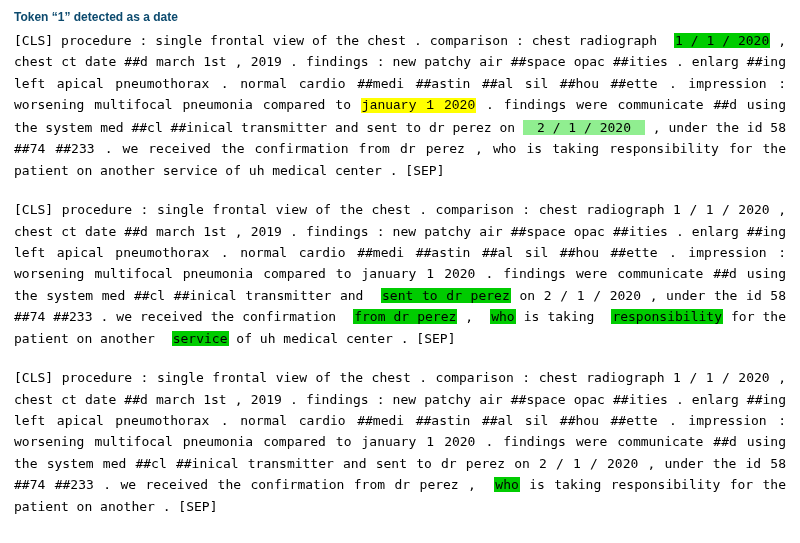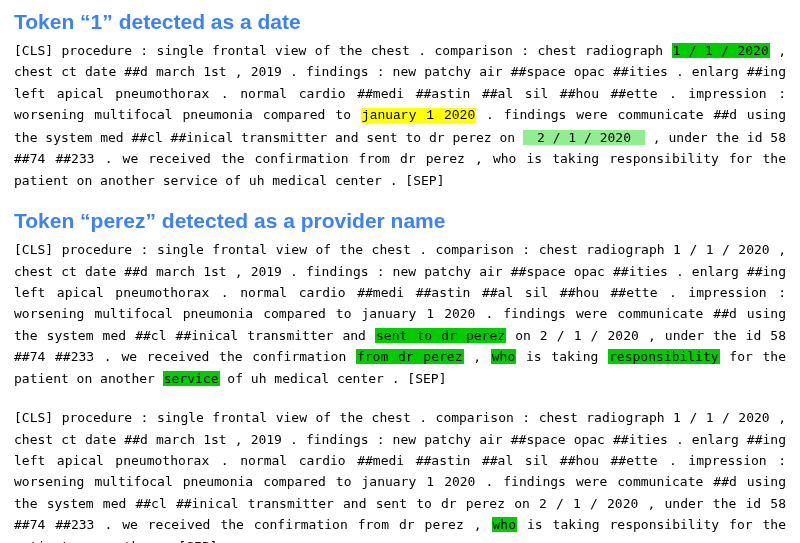--- a/index.html
+++ b/index.html
@@ -10,34 +10,35 @@
       color: #000000;
       width: 800px;
       min-height: 543px;
       padding: 10px 14px;
     }
     .section {
       margin-bottom: 18px;
     }
     .section-title {
       font-family: Arial, sans-serif;
-      font-size: 21px;
+      font-size: 12px;
       font-weight: bold;
       margin-bottom: 6px;
-      color: #3b82f6;
+      color: #0c4a6e;
     }
     .token-text {
       line-height: 1.65;
       text-align: justify;
       color: #000;
     }
     .highlight-green {
       background-color: #00cc00;
       color: #000;
       padding: 0 1px;
+      margin-left: 9px;
     }
     .highlight-yellow {
       background-color: #ffff00;
       color: #000;
       padding: 0 1px;
       font-family: Liberation Mono, monospace;
     }
     .highlight-light-green {
       background-color: #90ee90;
       color: #000;
@@ -48,21 +49,20 @@
 <body>
 
 <div class="section">
   <div class="section-title">Token “1” detected as a date</div>
   <div class="token-text">
     [CLS] procedure : single frontal view of the chest . comparison : chest radiograph <span class="highlight-green">1 / 1 / 2020</span> , chest ct date ##d march 1st , 2019 . findings : new patchy air ##space opac ##ities . enlarg ##ing left apical pneumothorax . normal cardio ##medi ##astin ##al sil ##hou ##ette . impression : worsening multifocal pneumonia compared to <span class="highlight-yellow">january 1 2020</span> . findings were communicate ##d using the system med ##cl ##inical transmitter and sent to dr perez on <span class="highlight-light-green">2 / 1 / 2020</span> , under the id 58 ##74 ##233 . we received the confirmation from dr perez , who is taking responsibility for the patient on another service of uh medical center . [SEP]
   </div>
 </div>
 
 <div class="section">
-  <div class="section-title">Token “perez” detected as a provider name</div>
   <div class="token-text">
     [CLS] procedure : single frontal view of the chest . comparison : chest radiograph 1 / 1 / 2020 , chest ct date ##d march 1st , 2019 . findings : new patchy air ##space opac ##ities . enlarg ##ing left apical pneumothorax . normal cardio ##medi ##astin ##al sil ##hou ##ette . impression : worsening multifocal pneumonia compared to january 1 2020 . findings were communicate ##d using the system med ##cl ##inical transmitter and <span class="highlight-green">sent to dr perez</span> on 2 / 1 / 2020 , under the id 58 ##74 ##233 . we received the confirmation <span class="highlight-green">from dr perez</span> , <span class="highlight-green">who</span> is taking <span class="highlight-green">responsibility</span> for the patient on another <span class="highlight-green">service</span> of uh medical center . [SEP]
   </div>
 </div>
 
 <div class="section">
   <div class="token-text">
     [CLS] procedure : single frontal view of the chest . comparison : chest radiograph 1 / 1 / 2020 , chest ct date ##d march 1st , 2019 . findings : new patchy air ##space opac ##ities . enlarg ##ing left apical pneumothorax . normal cardio ##medi ##astin ##al sil ##hou ##ette . impression : worsening multifocal pneumonia compared to january 1 2020 . findings were communicate ##d using the system med ##cl ##inical transmitter and sent to dr perez on 2 / 1 / 2020 , under the id 58 ##74 ##233 . we received the confirmation from dr perez , <span class="highlight-green">who</span> is taking responsibility for the patient on another  . [SEP]
   </div>
 </div>

